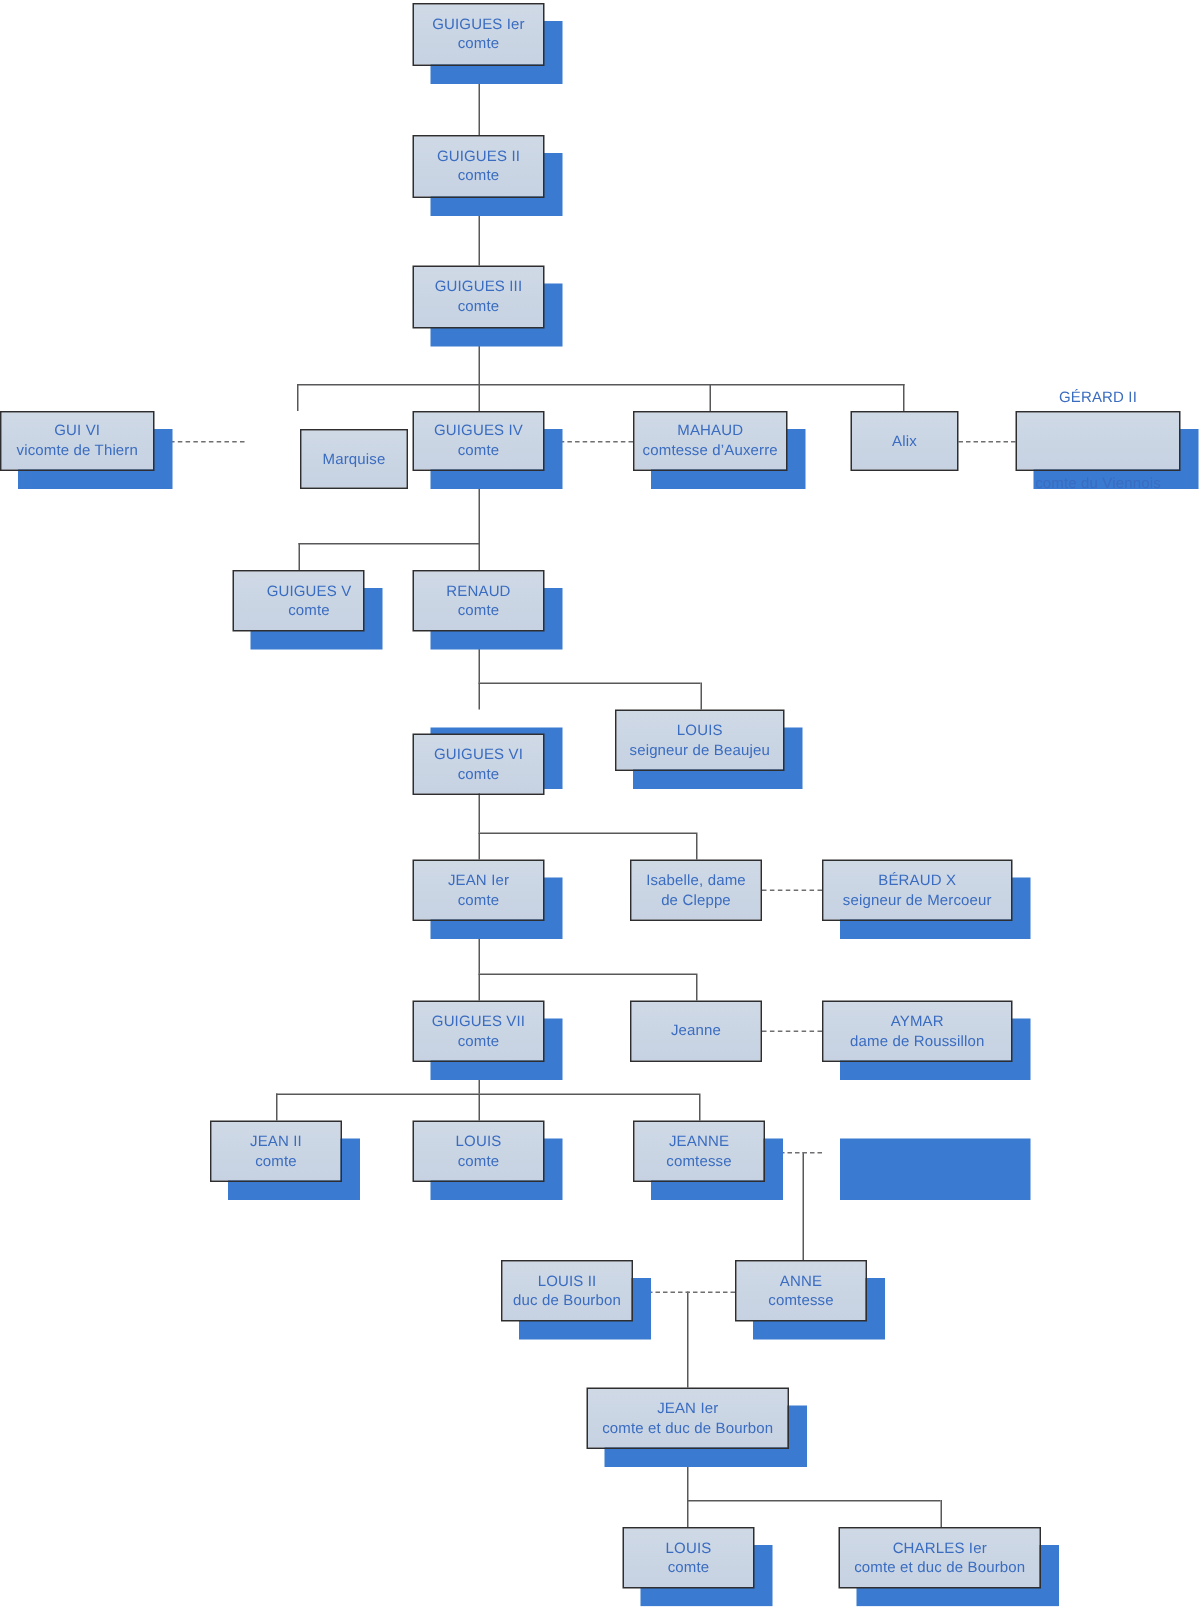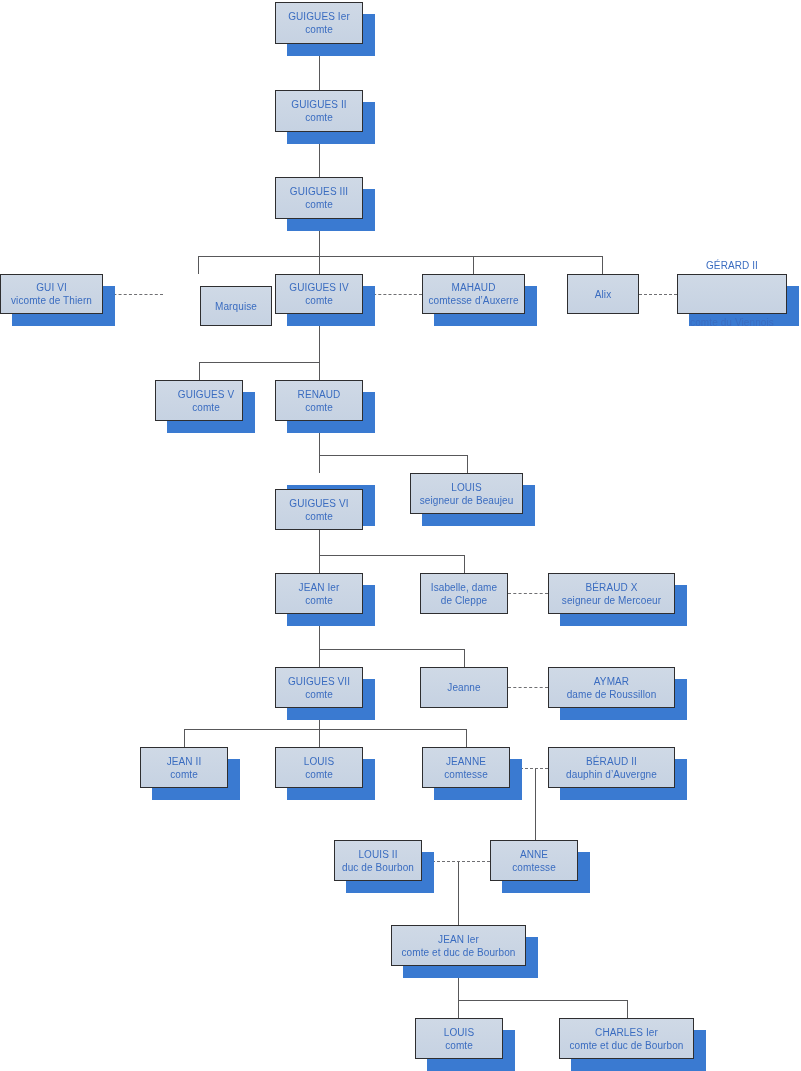--- a/index.html
+++ b/index.html
@@ -203,24 +203,20 @@
       <span class="ln">comte</span>
     </div>
     <div class="node" style="left: 275px; top: 747px; width: 88px; height: 41px; border-color: rgb(46, 46, 48); color: rgb(58, 108, 192);">
       <span class="ln">LOUIS</span>
       <span class="ln">comte</span>
     </div>
     <div class="node" style="left: 422px; top: 747px; width: 88px; height: 41px; border-color: rgb(46, 46, 48); color: rgb(58, 108, 192);">
       <span class="ln">JEANNE</span>
       <span class="ln">comtesse</span>
     </div>
-    <div class="node" style="left: 548px; top: 747px; width: 127px; height: 41px; border-color: rgb(46, 46, 48); color: rgb(58, 108, 192);">
-      <span class="ln">BÉRAUD II</span>
-      <span class="ln">dauphin d’Auvergne</span>
-    </div>
     <div class="node" style="left: 334px; top: 840px; width: 88px; height: 41px; border-color: rgb(46, 46, 48); color: rgb(58, 108, 192);">
       <span class="ln">LOUIS II</span>
       <span class="ln">duc de Bourbon</span>
     </div>
     <div class="node" style="left: 490px; top: 840px; width: 88px; height: 41px; border-color: rgb(46, 46, 48); color: rgb(58, 108, 192);">
       <span class="ln">ANNE</span>
       <span class="ln">comtesse</span>
     </div>
     <div class="node" style="left: 391px; top: 925px; width: 135px; height: 41px; border-color: rgb(46, 46, 48); color: rgb(58, 108, 192);">
       <span class="ln">JEAN Ier</span>

